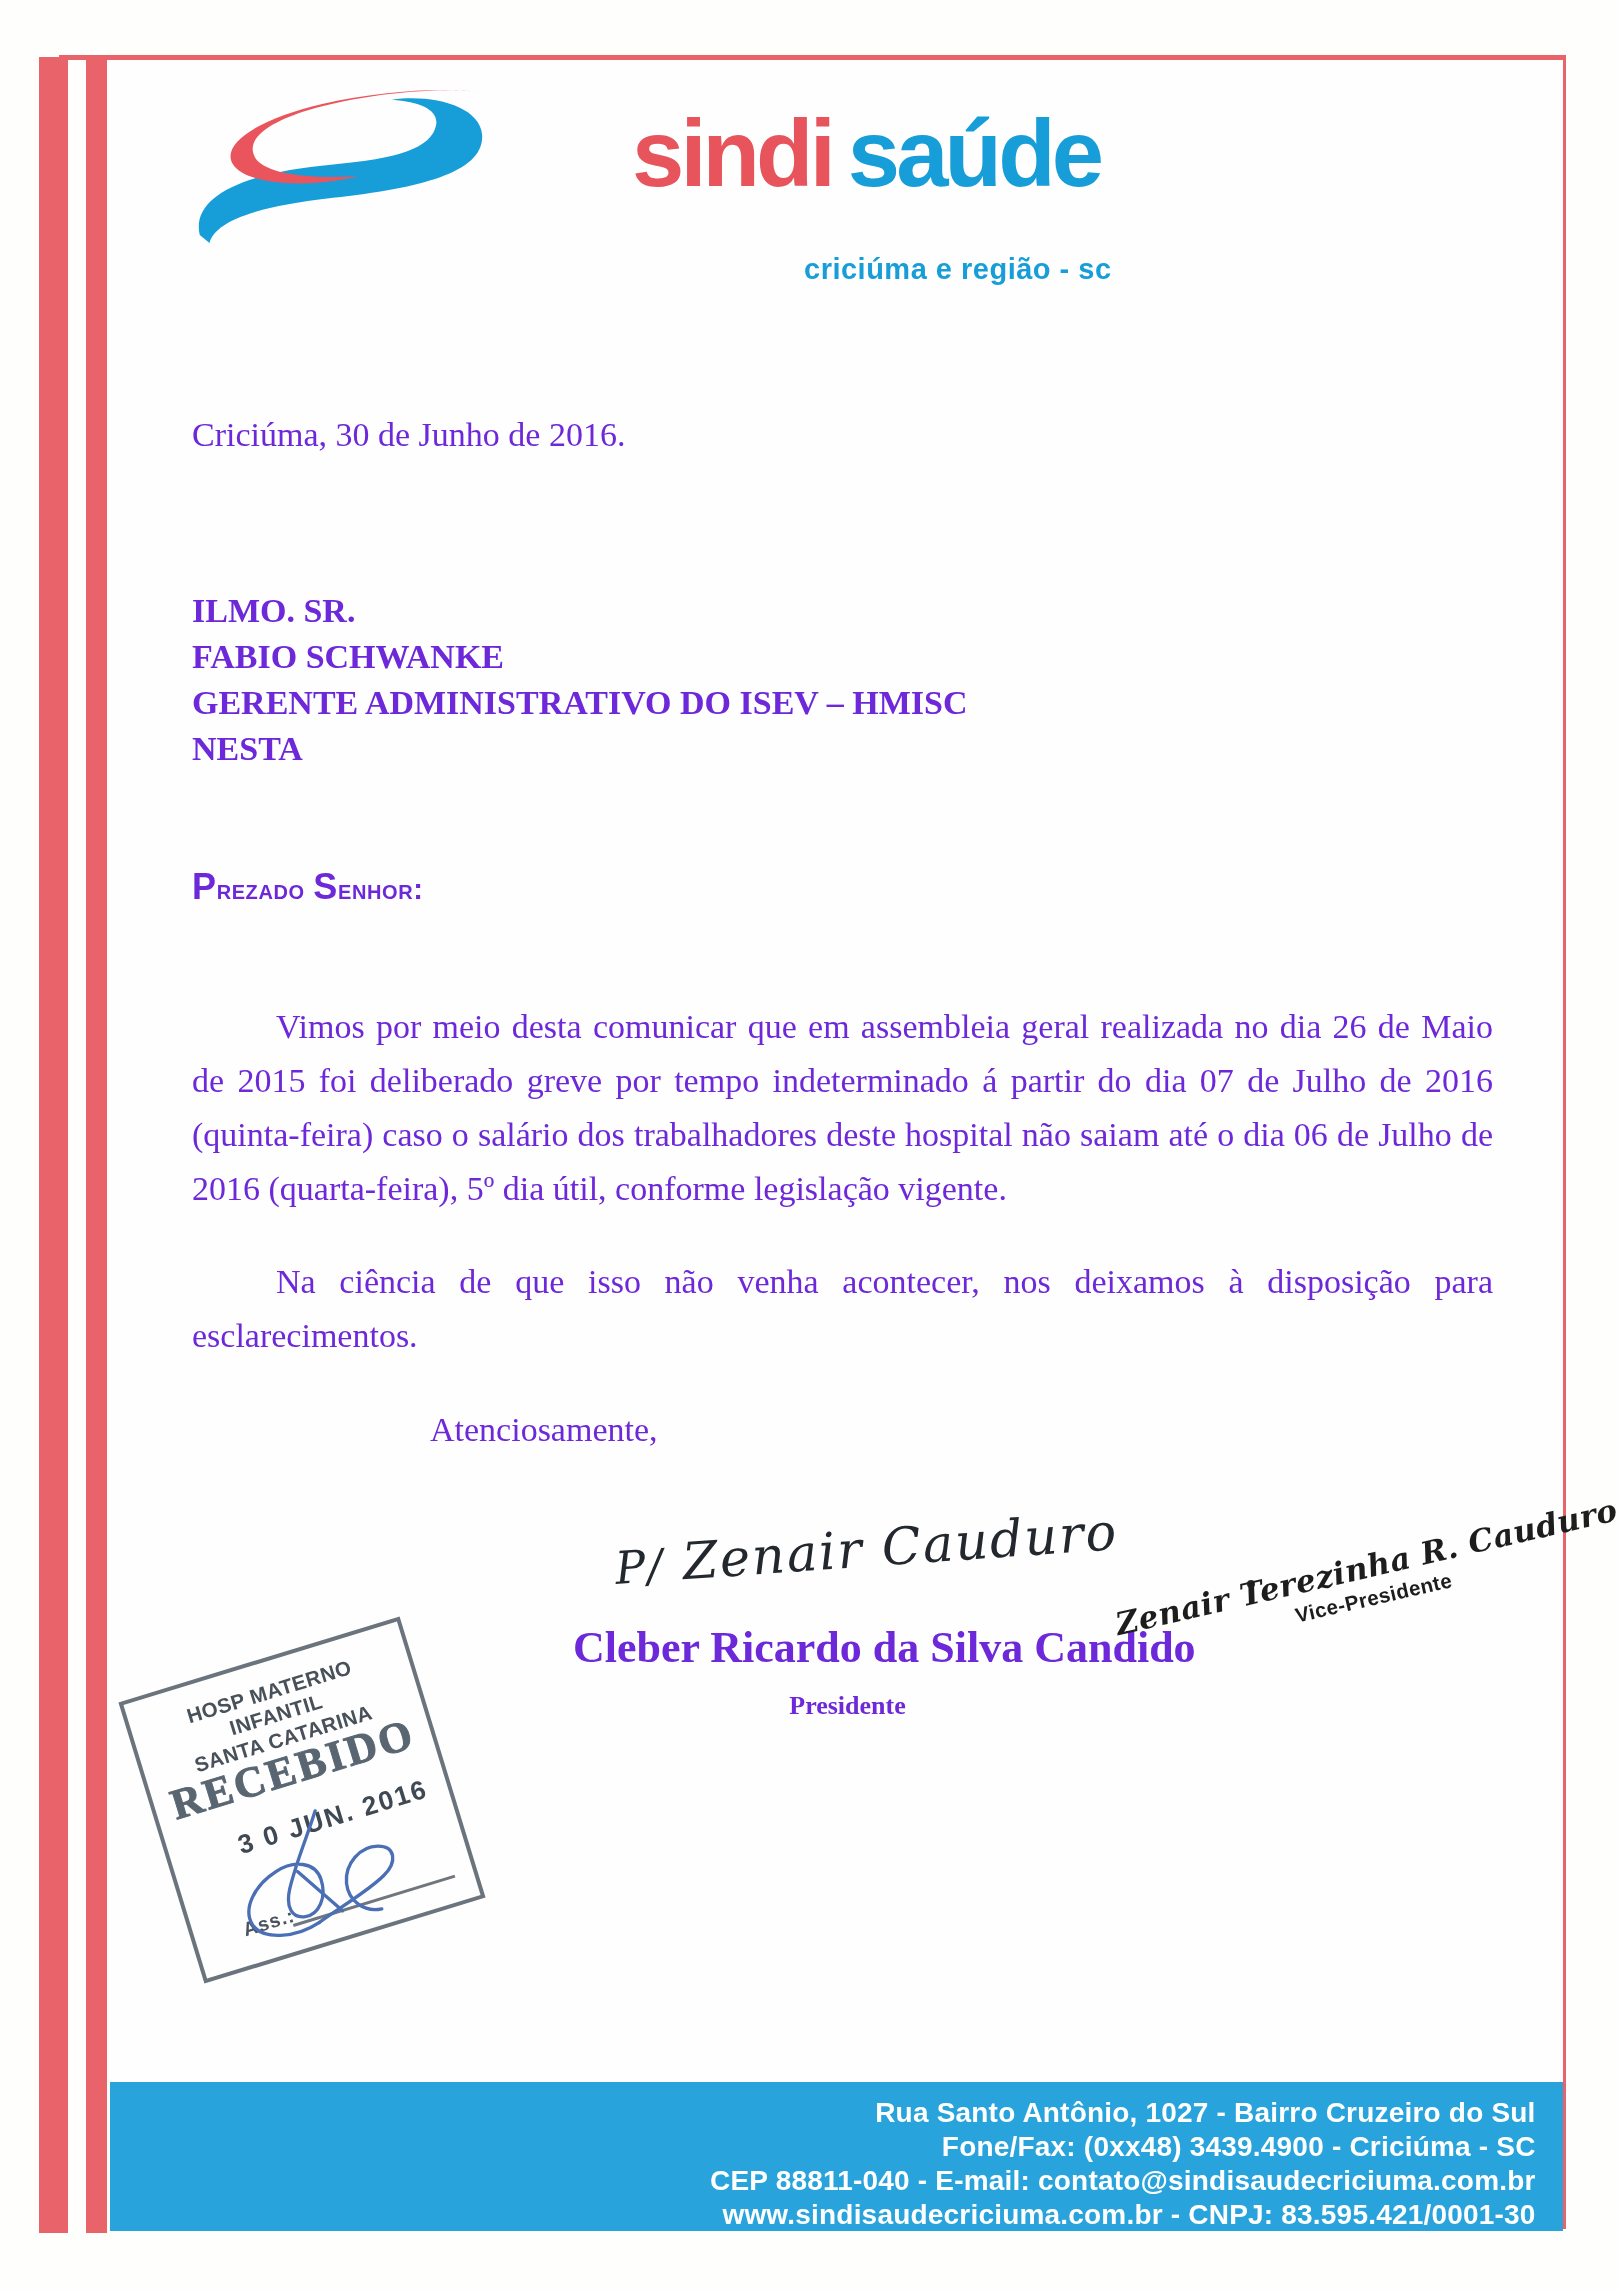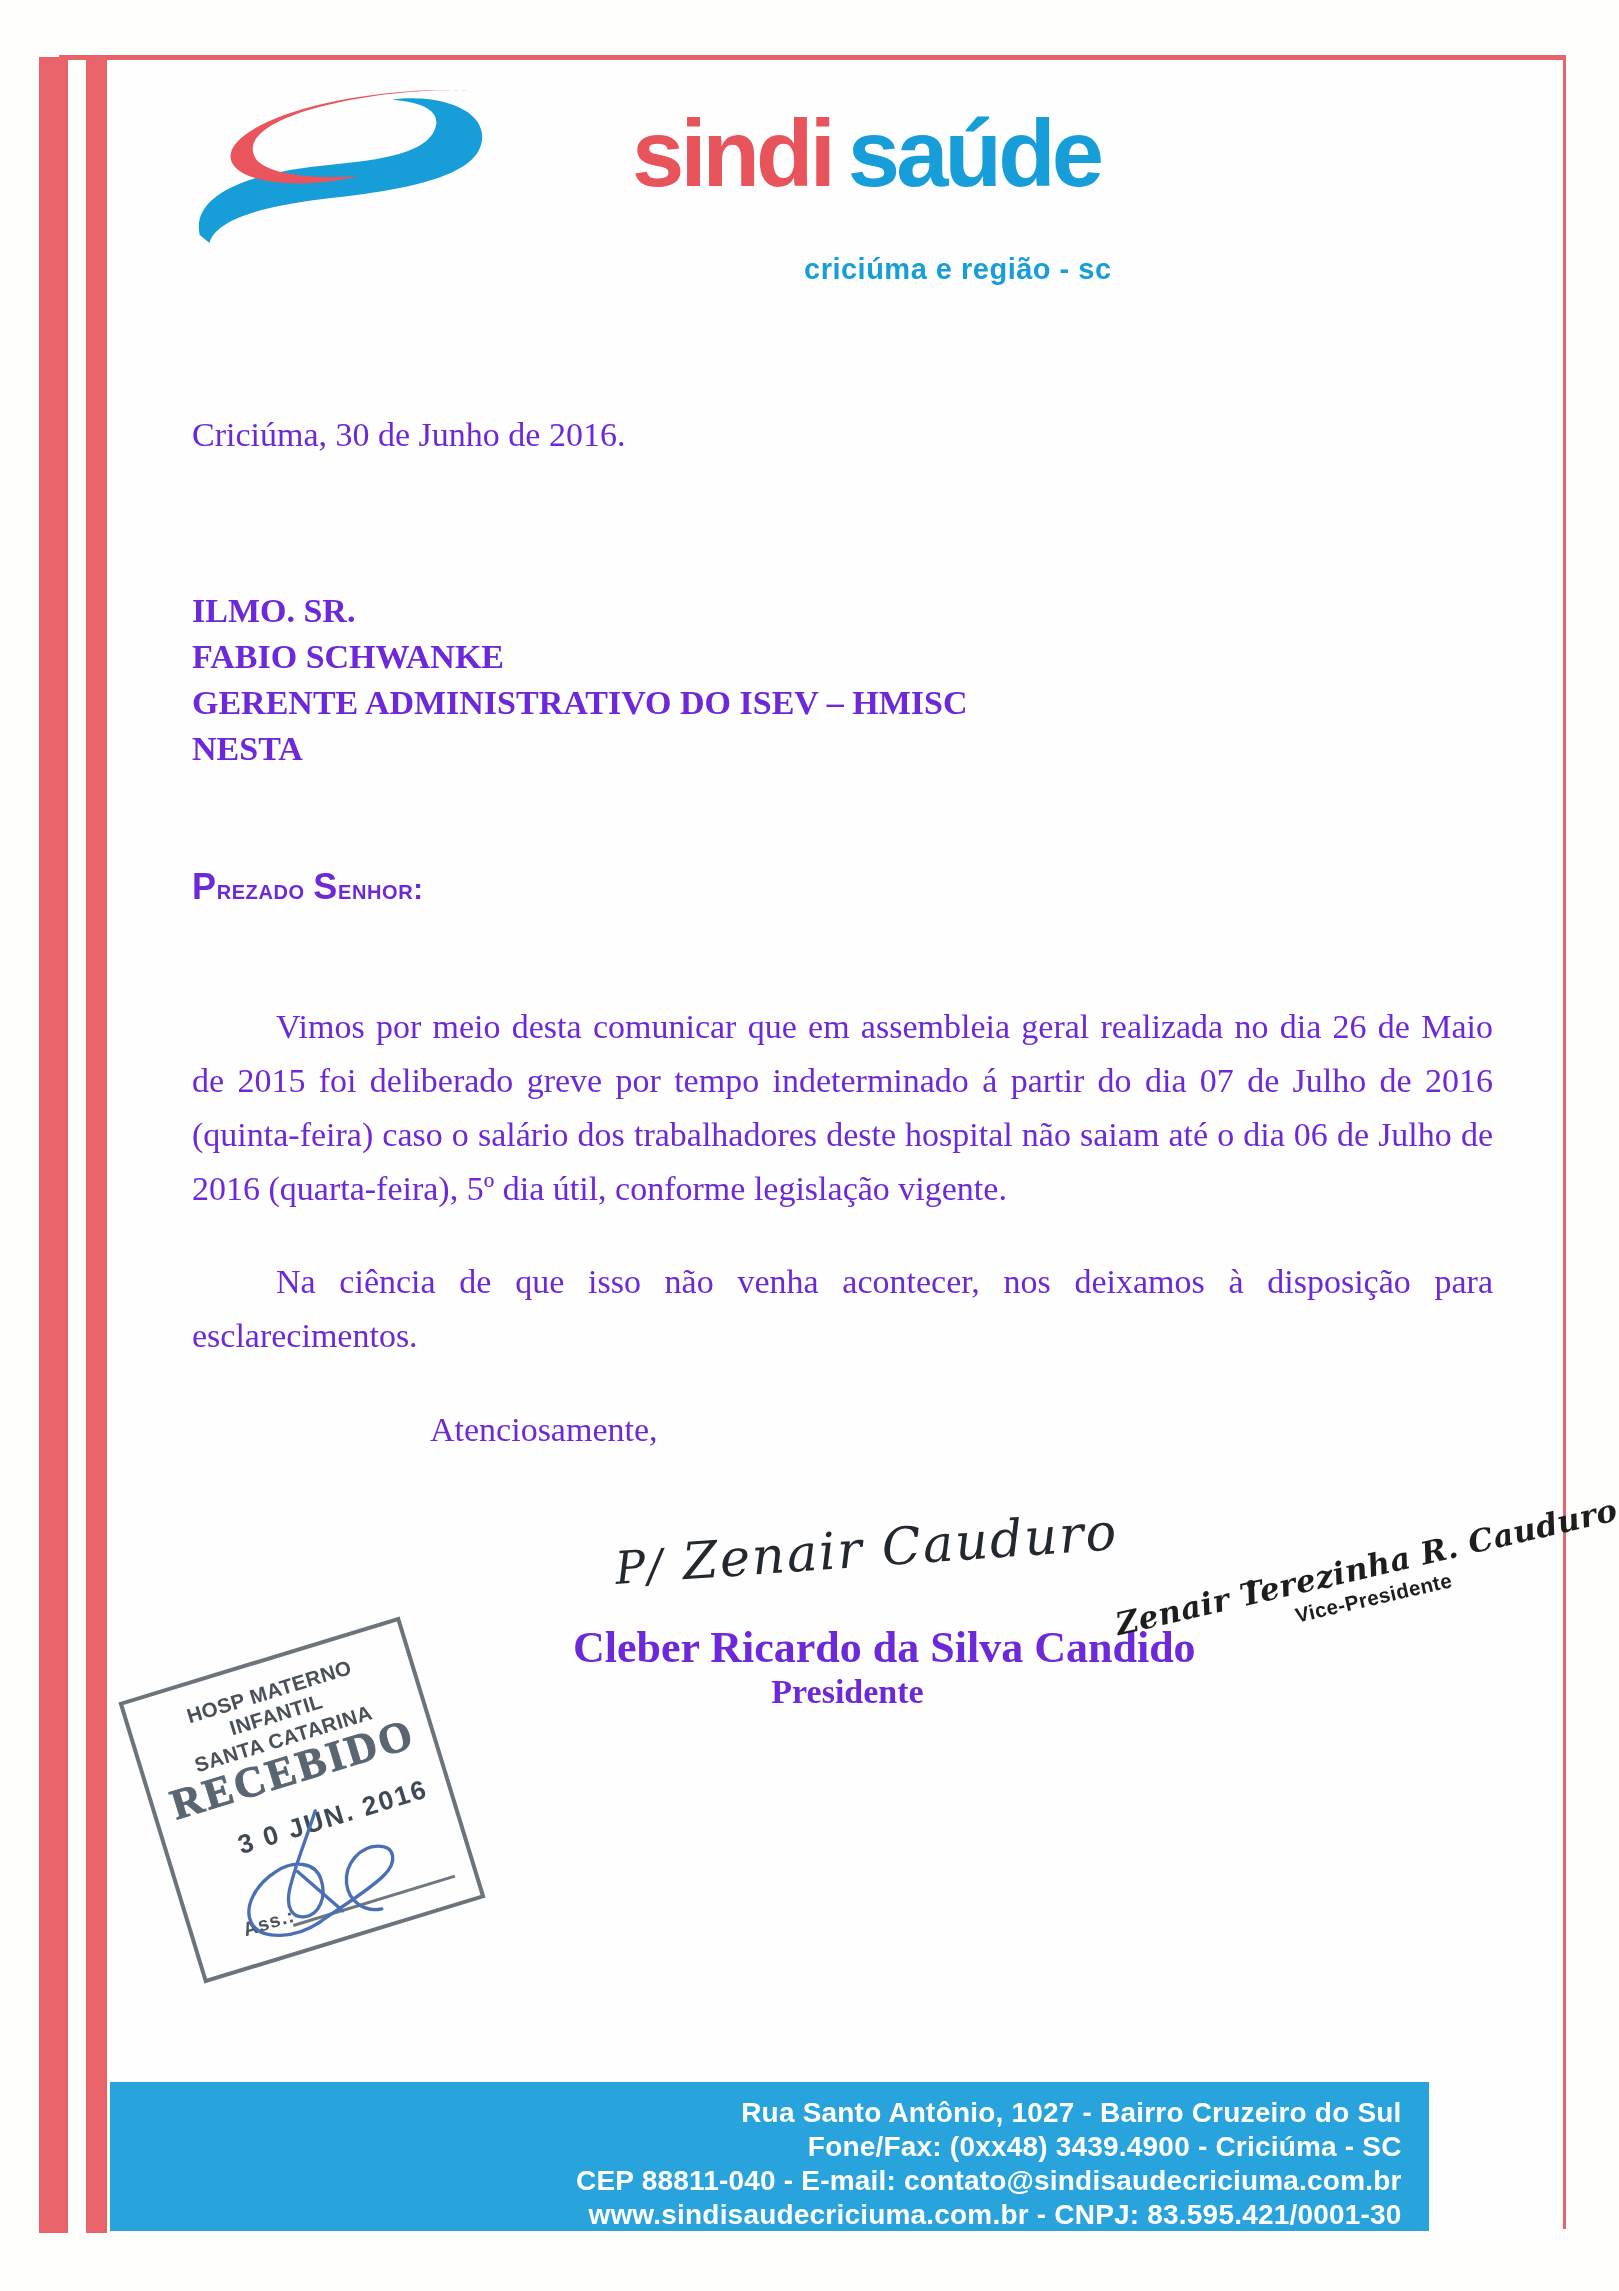--- a/index.html
+++ b/index.html
@@ -88,21 +88,21 @@
 
   
   #sign-block{
     position:absolute;left:573px;top:1622px;width:549px;
     text-align:center;
   }
   #sign-name{
     font-weight:bold;font-size:44px;white-space:nowrap;
   }
   #sign-role{
-    font-weight:bold;font-size:34px;margin-top:0;
+    font-weight:bold;font-size:26px;margin-top:18px;
   }
   #handwritten{
     position:absolute;left:617px;top:1537px;
     font-family:"DejaVu Serif", serif;
     font-style:italic;font-size:51px;color:#23282e;
     transform:rotate(-4deg);transform-origin:left bottom;
     white-space:nowrap;letter-spacing:2px;
   }
   #handwritten .pp{font-size:45px;}
   .hw-dot{
@@ -163,21 +163,21 @@
     position:absolute;left:102px;top:263px;width:169px;height:2.9px;
     background:#4b545e;opacity:.8;
   }
   #recv-sig{
     position:absolute;left:225px;top:1803px;width:196px;height:147px;
     pointer-events:none;
   }
 
   
   #footer{
-    position:absolute;left:110px;top:2082px;width:1319px;height:149px;
+    position:absolute;left:110px;top:2082px;width:1453px;height:149px;
     background:#29a3dc;
   }
   #footer-text{
     position:absolute;right:27.4px;top:13.7px;
     text-align:right;color:#ffffff;
     font-family:"Liberation Sans", sans-serif;
     font-weight:bold;font-size:28px;line-height:34px;
     letter-spacing:0.2px;
   }
   #footer-text div{white-space:nowrap;}

